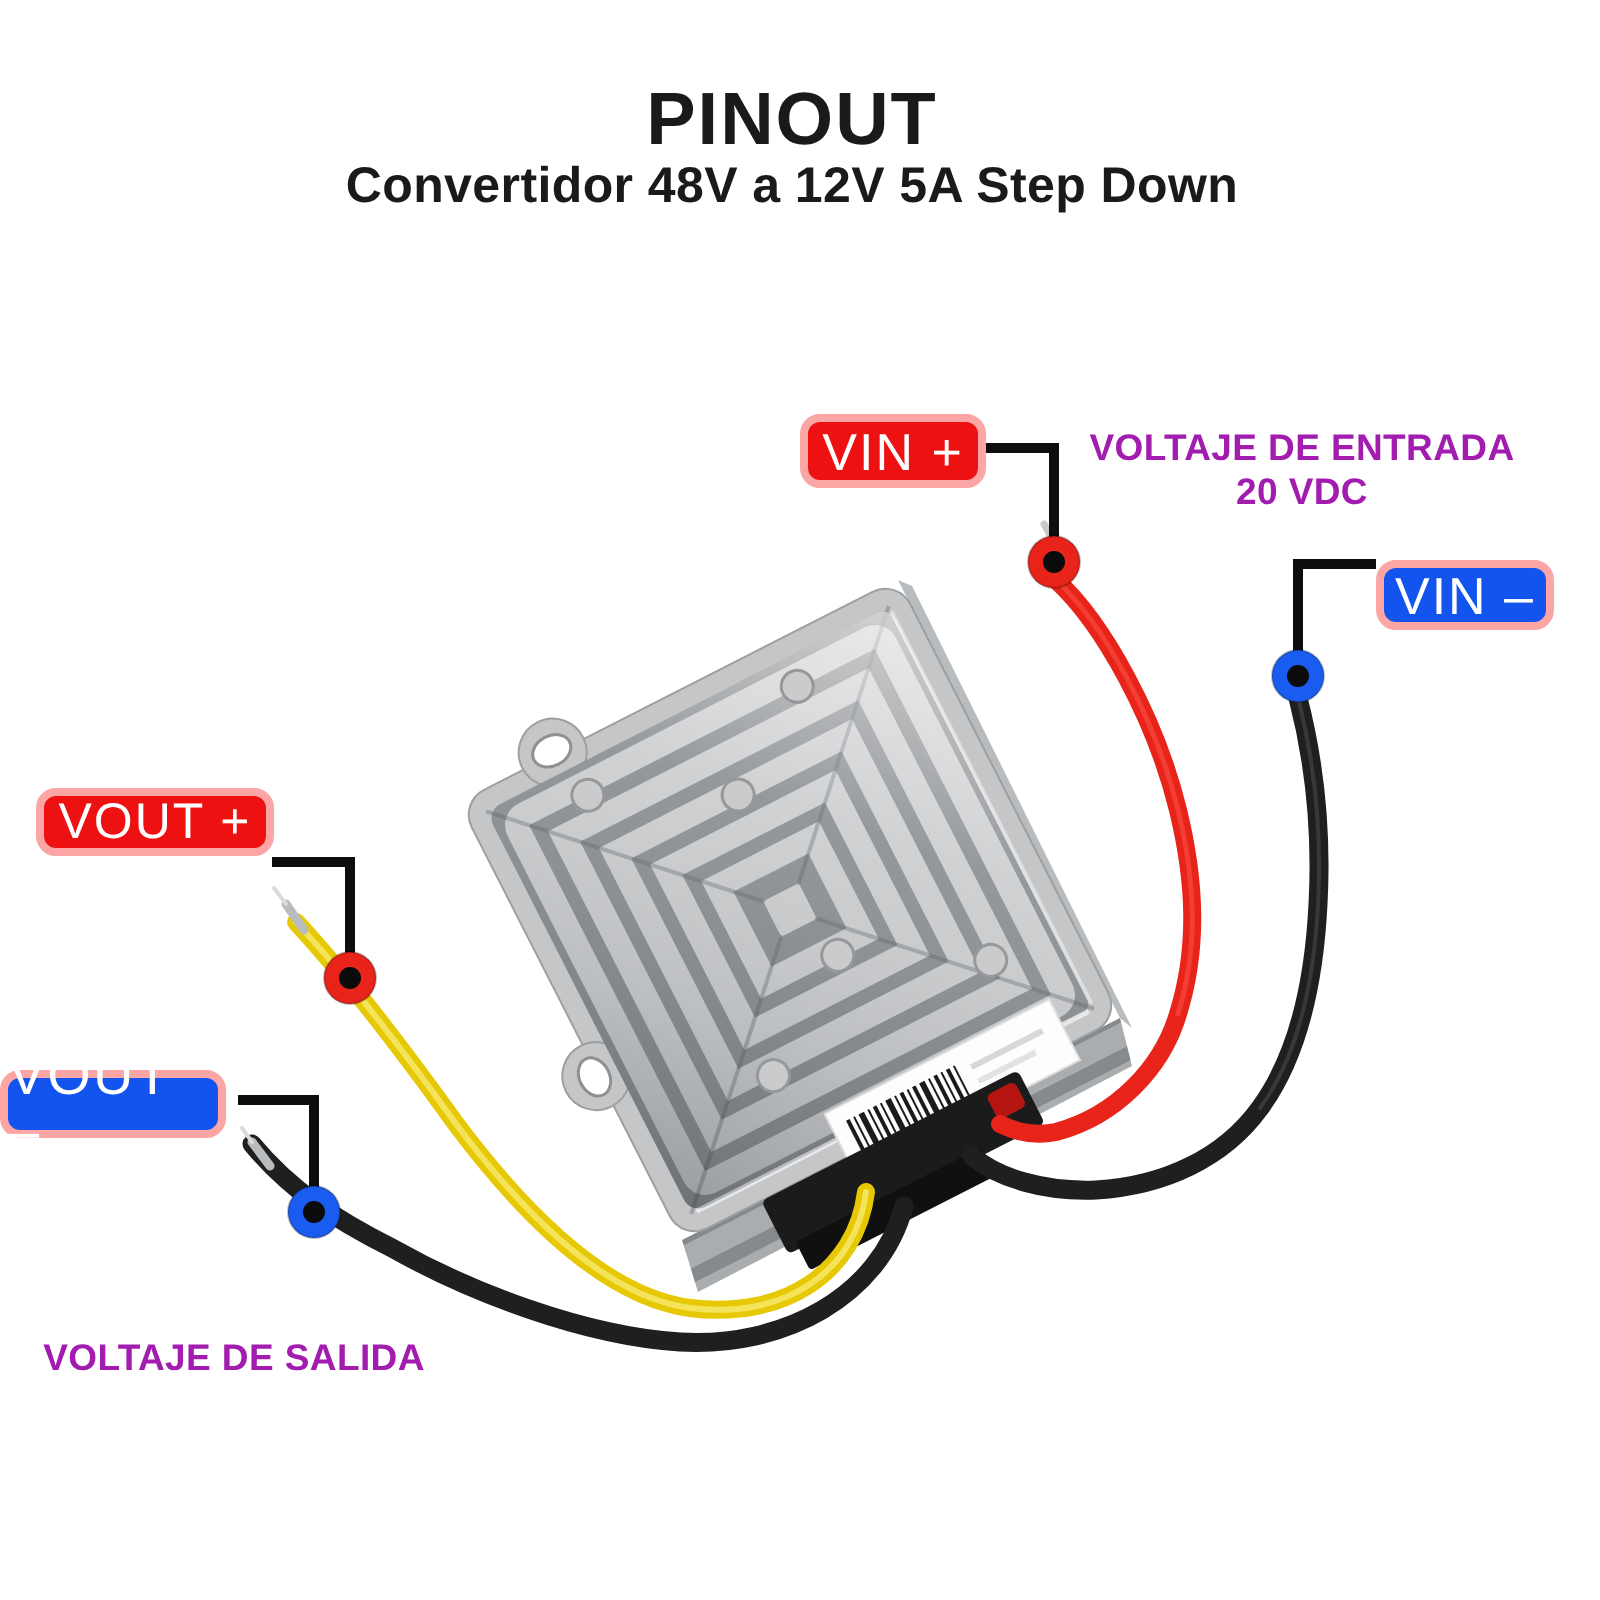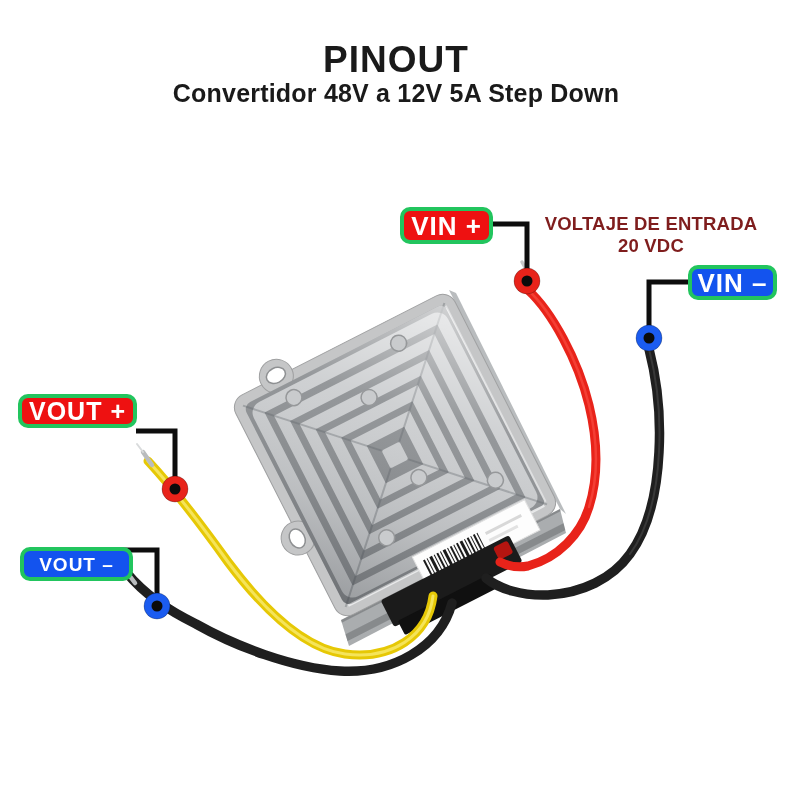--- a/index.html
+++ b/index.html
@@ -12,31 +12,31 @@
     position:absolute;left:-4px;top:41px;width:800px;text-align:center;
     font-size:37px;font-weight:800;color:#1a1a1a;letter-spacing:1px;line-height:1.05;
   }
   .page-subtitle{
     position:absolute;left:-4px;top:80px;width:800px;text-align:center;
     font-size:25px;font-weight:800;color:#1a1a1a;letter-spacing:0.2px;line-height:1.1;
   }
   .art{position:absolute;left:0;top:0;}
   .pin-label{
     position:absolute;display:flex;align-items:center;justify-content:center;
-    color:#ffffff;font-weight:700;letter-spacing:1px;line-height:1;
-    border:4px solid #22c55e;border-radius:10px;box-sizing:border-box;
+    color:#ffffff;font-weight:400;letter-spacing:1px;line-height:1;
+    border:4px solid #fca5a5;border-radius:10px;box-sizing:border-box;
   }
   .pin-red{background:#ee1111;}
   .pin-blue{background:#1353ee;}
   .lbl-vin-plus {left:400px;top:207px;width:93px;height:37px;font-size:26px;}
-  .lbl-vin-minus{left:688px;top:265px;width:89px;height:35px;font-size:26px;}
+  .lbl-vin-minus{left:688px;top:280px;width:89px;height:35px;font-size:26px;}
   .lbl-vout-plus{left:18px;top:394px;width:119px;height:34px;font-size:25px;}
-  .lbl-vout-minus{left:20px;top:535px;width:113px;height:34px;font-size:19px;margin-top:12px;}
+  .lbl-vout-minus{left:0;top:535px;width:113px;height:34px;font-size:28px;}
   .note{
-    position:absolute;text-align:center;color:#7f1d1d;font-weight:800;
+    position:absolute;text-align:center;color:#a21caf;font-weight:800;
     font-size:18.5px;line-height:21.5px;letter-spacing:0.2px;
   }
   .note-input{left:539px;top:213px;width:224px;}
   .note-output{left:5px;top:668px;width:224px;}
 </style>
 </head>
 <body>
 
 <div class="canvas">
 
@@ -186,15 +186,16 @@
   <div class="pin-label pin-red lbl-vin-plus">VIN +</div>
   <div class="pin-label pin-blue lbl-vin-minus">VIN –</div>
   <div class="pin-label pin-red lbl-vout-plus">VOUT +</div>
   <div class="pin-label pin-blue lbl-vout-minus">VOUT –</div>
 
   <div class="note note-input">
     <div>VOLTAJE DE ENTRADA</div>
     <div>20 VDC</div>
   </div>
   <div class="note note-output">
+    <div>VOLTAJE DE SALIDA</div>
   </div>
 
 </div>
 
 </body></html>

